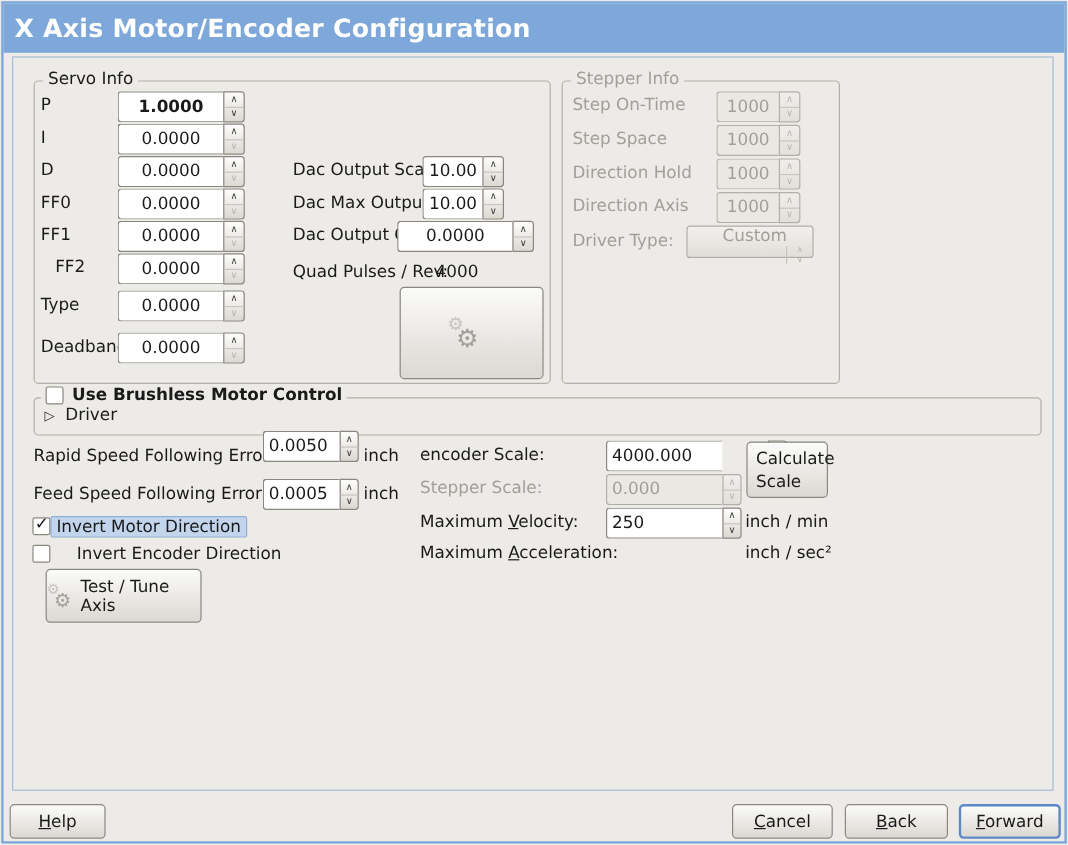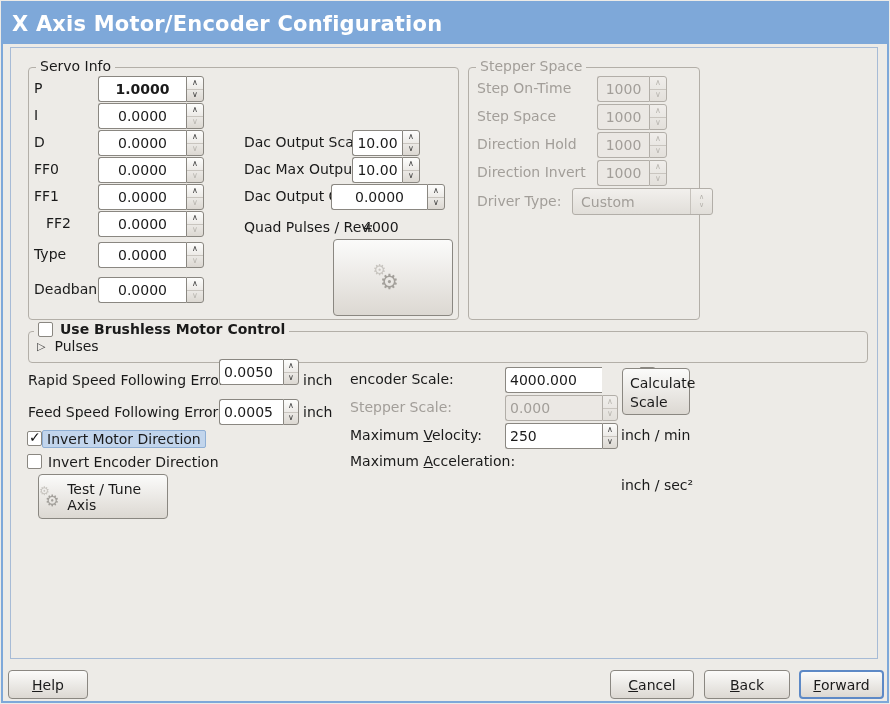--- a/index.html
+++ b/index.html
@@ -184,27 +184,27 @@
     <span class="gears big"></span>
     <span style="margin-left:10px;text-align:center;line-height:1.25;">
       <span></span><br>
       <span></span><br>
       <span></span><br>
       <span></span>
     </span>
   </div>
 
   <div class="gtk-frame" style="left:468px;top:67px;width:230px;height:251px;">
-    <span class="frame-label dis">Stepper Space</span>
+    <span class="frame-label dis">Stepper Info</span>
   </div>
 
   <span class="lbl dis" style="left:477px;top:80px;">Step On-Time</span>
   <span class="lbl dis" style="left:477px;top:108px;">Step Space</span>
   <span class="lbl dis" style="left:477px;top:136px;">Direction Hold</span>
-  <span class="lbl dis" style="left:477px;top:164px;">Direction Invert</span>
+  <span class="lbl dis" style="left:477px;top:164px;">Direction Axis</span>
   <span class="lbl dis" style="left:477px;top:193px;">Driver Type:</span>
 
   <div class="spin" style="left:597px;top:76px;">
     <input class="entry c" style="width: 52px;" disabled="" value="1000">
     <div class="spinner dis2">
         <span class="sb up dim"></span>
         <span class="sb down dim"></span>
       </div>
   </div>
   <div class="spin" style="left:597px;top:104px;">
@@ -222,36 +222,36 @@
       </div>
   </div>
   <div class="spin" style="left:597px;top:160px;">
     <input class="entry c" style="width: 52px;" disabled="" value="1000">
     <div class="spinner dis2">
         <span class="sb up dim"></span>
         <span class="sb down dim"></span>
       </div>
   </div>
 
-  <div class="combo" style="left:572px;top:188px;width:141px;height:27px;">
+  <div class="combo" style="left:572px;top:188px;width:106px;height:27px;flex-direction:column;">
     <span class="txt">Custom</span>
     <span class="arr">
         <span>∧</span>
         <span>∨</span>
       </span>
   </div>
 
   <div class="gtk-frame" style="left:28px;top:331px;width:838px;height:30px;">
     <span class="frame-label" style="display:flex;align-items:center;gap:7px;top:-11px;left:5px;">
       <span class="check" style="position:relative;"></span>
       <span class="bold">Use Brushless Motor Control</span>
     </span>
     <div style="position:absolute;left:8px;top:6px;display:flex;align-items:center;gap:9px;">
       <span class="expander-arrow">▷</span>
-      <span class="lbl" style="position:static;">Pulses</span>
+      <span class="lbl" style="position:static;">Driver</span>
     </div>
   </div>
 
   <span class="lbl" style="left:28px;top:372px;">Rapid Speed Following Error:</span>
   <div class="spin" style="left:219px;top:359px;">
     <input class="entry l" style="width: 64px;" readonly="" value="0.0050">
     <div class="spinner" style="width:16px">
         <span class="sb up"></span>
         <span class="sb down"></span>
       </div>
@@ -265,21 +265,21 @@
         <span class="sb up"></span>
         <span class="sb down"></span>
       </div>
   </div>
   <span class="lbl" style="left:303px;top:404px;">inch</span>
 
   <span class="check checked" style="left:27px;top:431px;"></span>
   <span class="lbl hl" style="left:42px;top:430px;">Invert Motor Direction</span>
 
   <span class="check" style="left:27px;top:454px;"></span>
-  <span class="lbl" style="left:48px;top:454px;">Invert Encoder Direction</span>
+  <span class="lbl" style="left:64px;top:454px;">Invert Encoder Direction</span>
 
   <div class="btn" style="left:38px;top:474px;width:130px;height:45px;">
     <span class="gears small"></span>
     <span style="margin-left:4px;">Test / Tune Axis</span>
   </div>
 
   <span class="lbl" style="left:350px;top:371px;">encoder Scale:</span>
   <div class="spin" style="left:505px;top:367px;gap:38px;">
     <input class="entry l" style="width: 97px;" readonly="" value="4000.000">
     <div class="spinner" style="width:16px">
@@ -308,21 +308,21 @@
   <div class="spin" style="left:505px;top:423px;">
     <input class="entry l" style="width: 97px;" readonly="" value="250">
     <div class="spinner" style="width:16px">
         <span class="sb up"></span>
         <span class="sb down"></span>
       </div>
   </div>
   <span class="lbl" style="left:621px;top:427px;">inch / min</span>
 
   <span class="lbl" style="left:350px;top:453px;"><span>Maximum </span><span class="mn">A</span><span>cceleration:</span></span>
-  <span class="lbl" style="left:621px;top:453px;margin-top:24px;">inch / sec²</span>
+  <span class="lbl" style="left:621px;top:453px;">inch / sec²</span>
 
   <div class="btn" style="left:8px;top:670px;width:80px;height:29px;">
     <span><span class="mn">H</span><span>elp</span></span>
   </div>
   <div class="btn" style="left:610px;top:670px;width:84px;height:29px;">
     <span><span class="mn">C</span><span>ancel</span></span>
   </div>
   <div class="btn" style="left:704px;top:670px;width:86px;height:29px;">
     <span><span class="mn">B</span><span>ack</span></span>
   </div>

